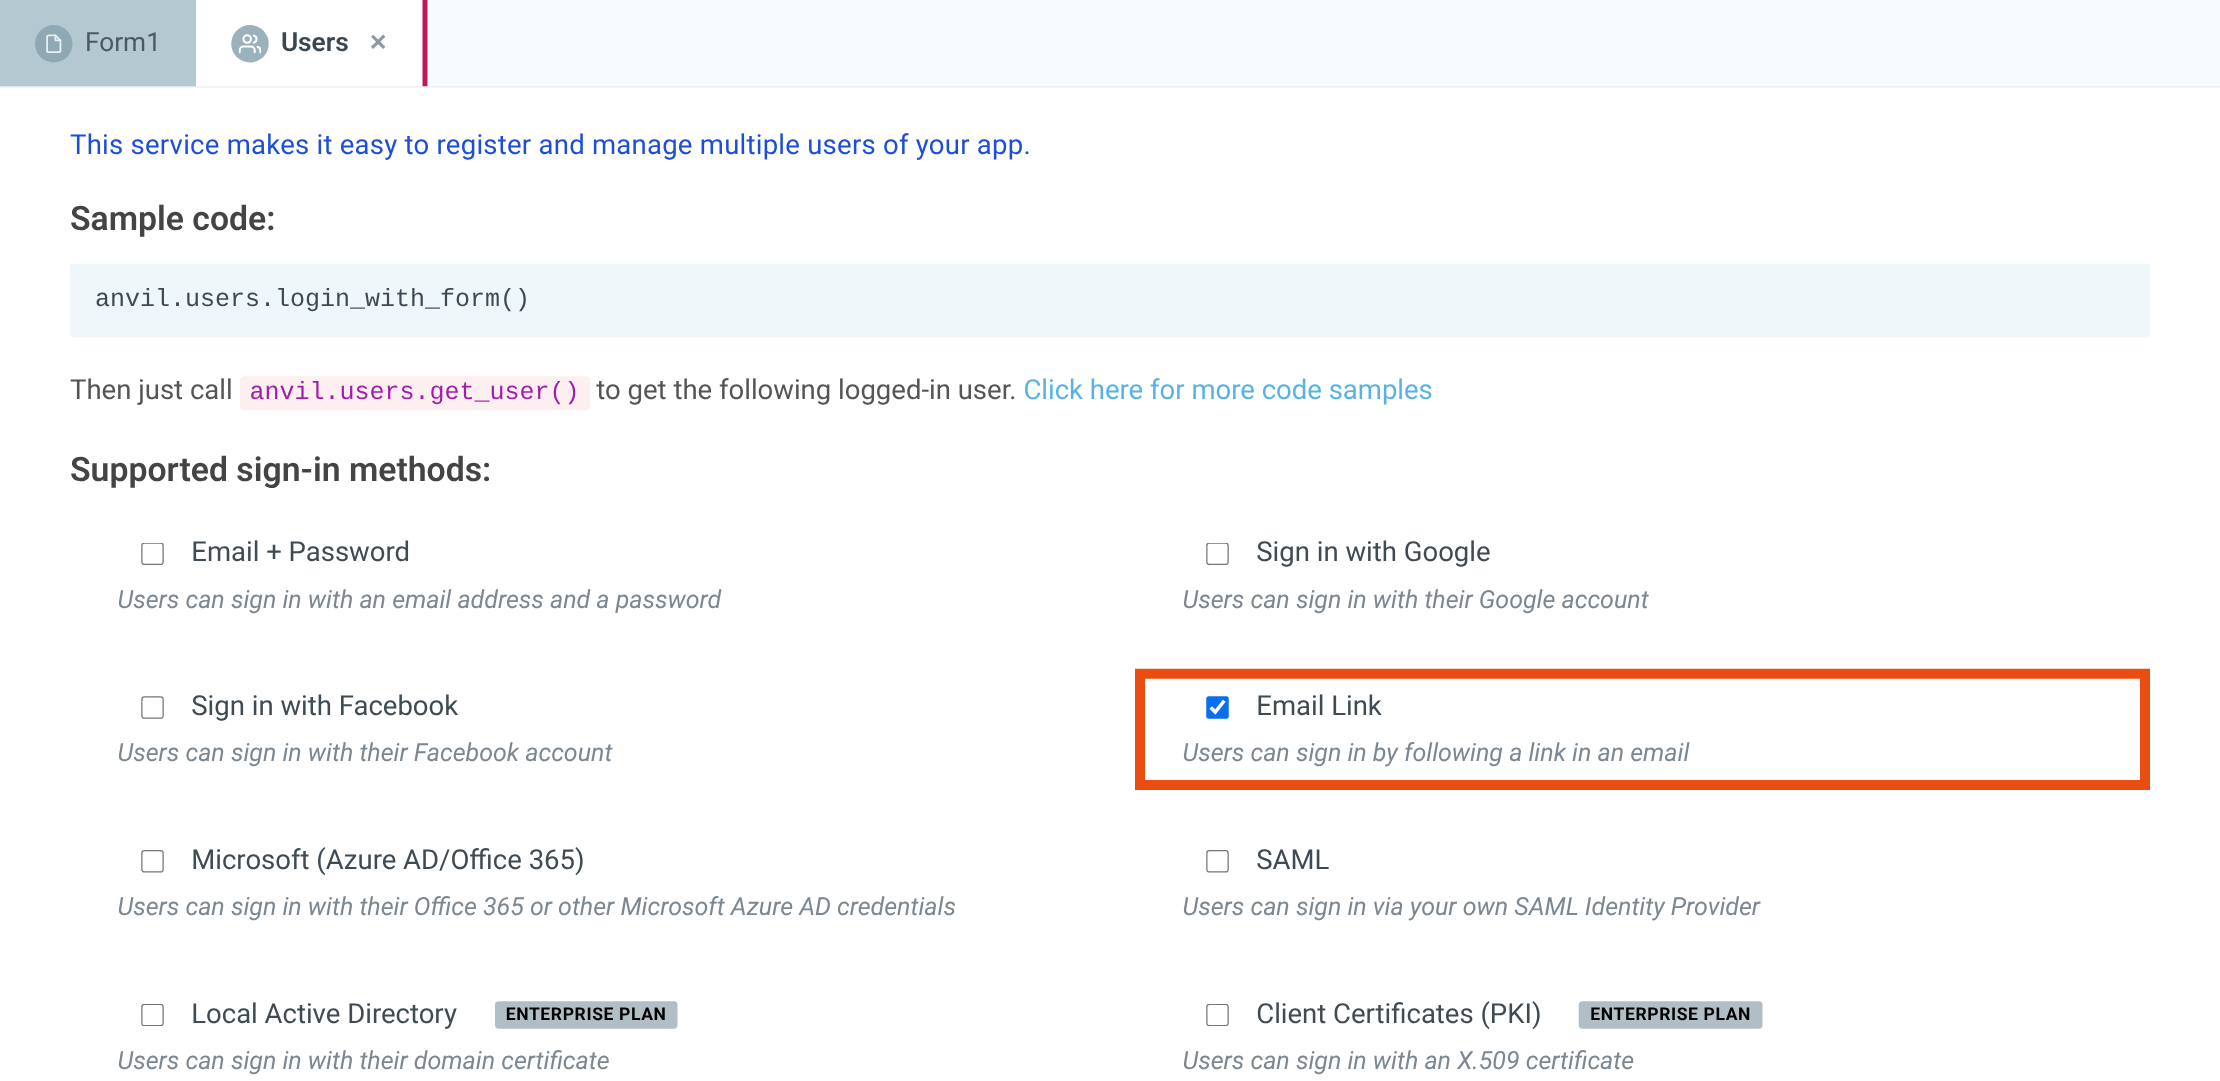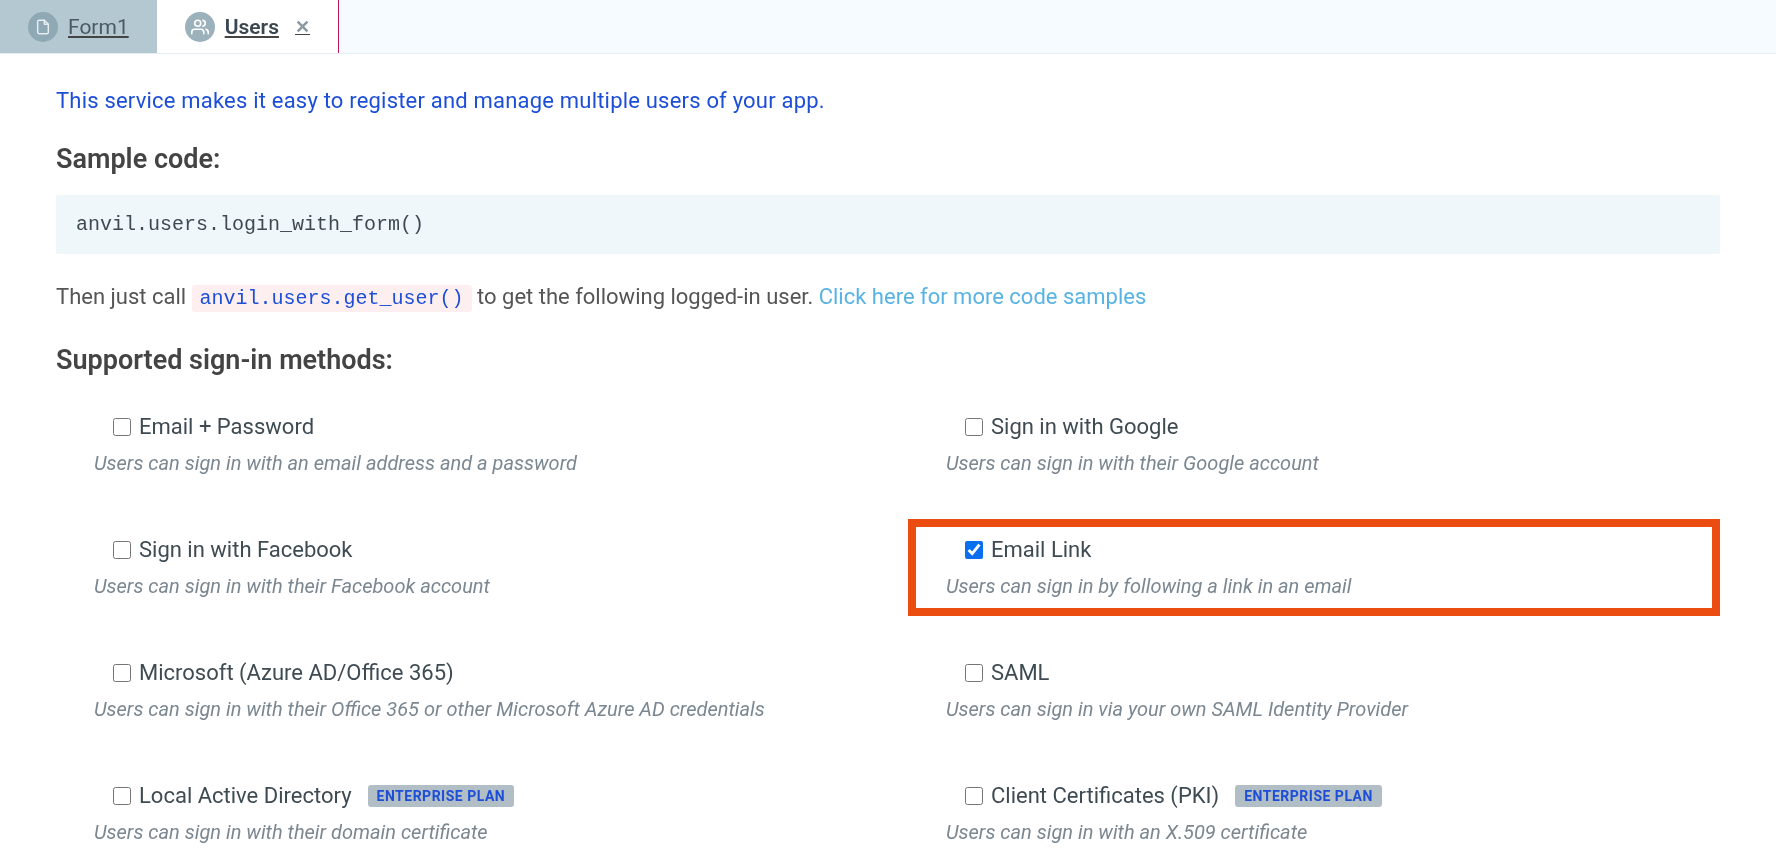--- a/index.html
+++ b/index.html
@@ -6,41 +6,40 @@
     body {
       font-family: -apple-system, BlinkMacSystemFont, "Segoe UI", Roboto, Helvetica, Arial, sans-serif;
       background: #fff;
       color: #444;
       width: 1776px;
     }
 
     .tabbar {
       display: flex;
       align-items: stretch;
-      height: 54px;
+      height: 70px;
       border-bottom: 1px solid #e5eef3;
       background: #f5fbff;
-      text-decoration: underline;
     }
     .tab {
       display: flex;
       align-items: center;
       gap: 10px;
       padding: 0 28px;
       cursor: pointer;
       font-size: 21px;
       color: #5a6b75;
     }
     .tab.inactive {
       background: #b4c8d1;
       color: #4a5a63;
     }
     .tab.active {
       background: #fff;
-      border-right: 1px solid #be185d;
+      border-right: 4px solid #be185d;
       color: #3a4750;
       font-weight: 600;
     }
     .tab-close {
       color: #8a99a2;
       font-size: 18px;
       margin-left: 6px;
       line-height: 1;
     }
     .tab-icon-circle {
@@ -84,21 +83,21 @@
     }
 
     .then-line {
       font-size: 22px;
       color: #555;
       margin-bottom: 34px;
     }
     .inline-code {
       font-family: "SFMono-Regular", Consolas, "Liberation Mono", Menlo, monospace;
       background: #fdeff0;
-      color: #1d4ed8;
+      color: #a21caf;
       padding: 2px 8px;
       border-radius: 3px;
       font-size: 20px;
     }
     .link {
       color: #58b3e4;
       text-decoration: none;
       cursor: pointer;
       text-align: right;
     }
@@ -113,42 +112,42 @@
     .method {
       padding: 10px 36px 10px 30px;
       border: 8px solid transparent;
     }
     .method.highlight {
       border-color: #eb4c0f;
     }
     .method-header {
       display: flex;
       align-items: center;
-      gap: 8px;
+      gap: 22px;
       font-size: 22px;
       color: #3f4b53;
       padding-left: 19px;
     }
     .method-header input[type=checkbox] {
       width: 18px;
       height: 18px;
       accent-color: #0a6ef0;
       cursor: pointer;
     }
     .method-label { font-weight: 400; }
     .method-desc {
       font-style: italic;
       color: #7b8791;
       font-size: 20px;
       margin-top: 12px;
     }
     .badge {
       display: inline-block;
       background: #b2bec5;
-      color: #1d4ed8;
+      color: #000000;
       font-size: 14px;
       font-weight: 700;
       letter-spacing: 0.5px;
       padding: 3px 9px;
       border-radius: 3px;
       margin-left: 8px;
       vertical-align: middle;
     }
   </style>
 </head>

